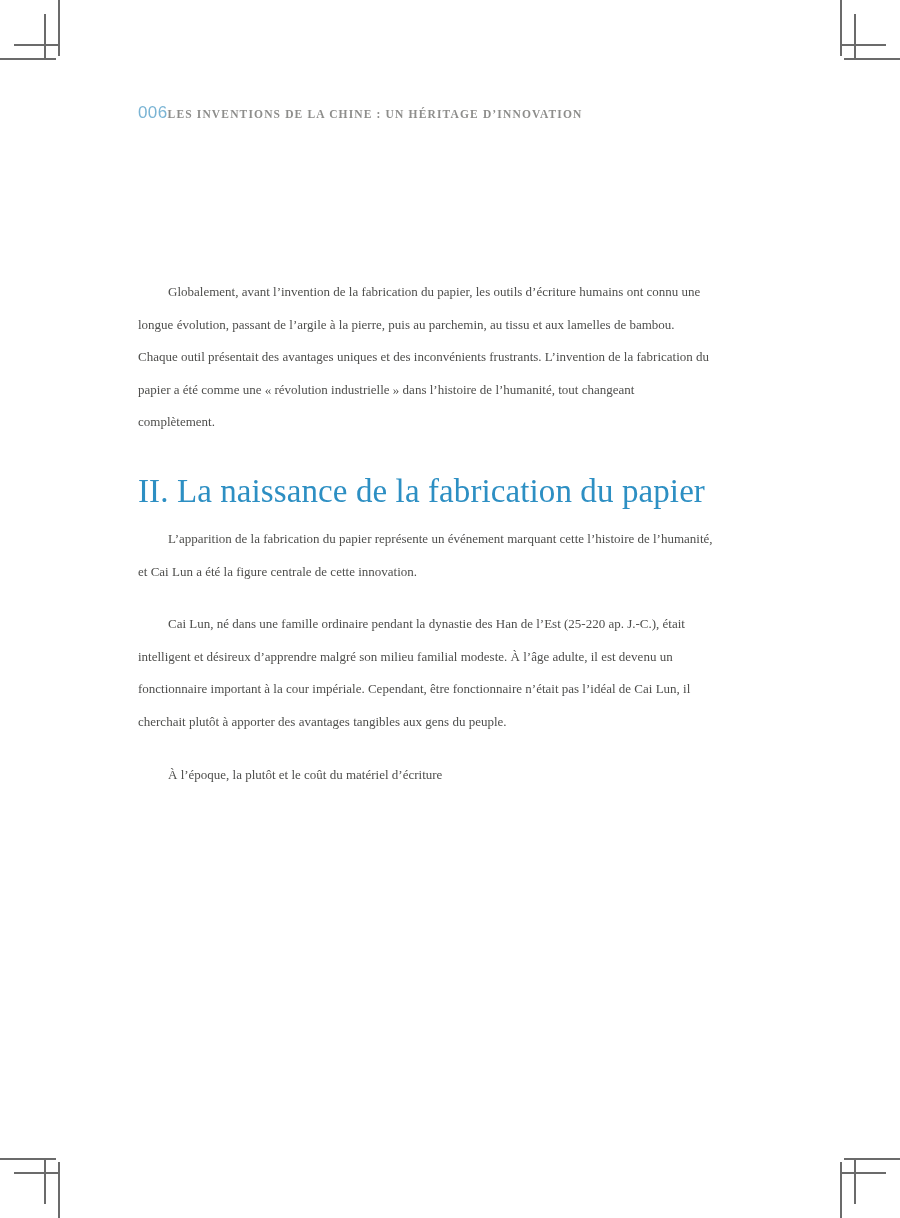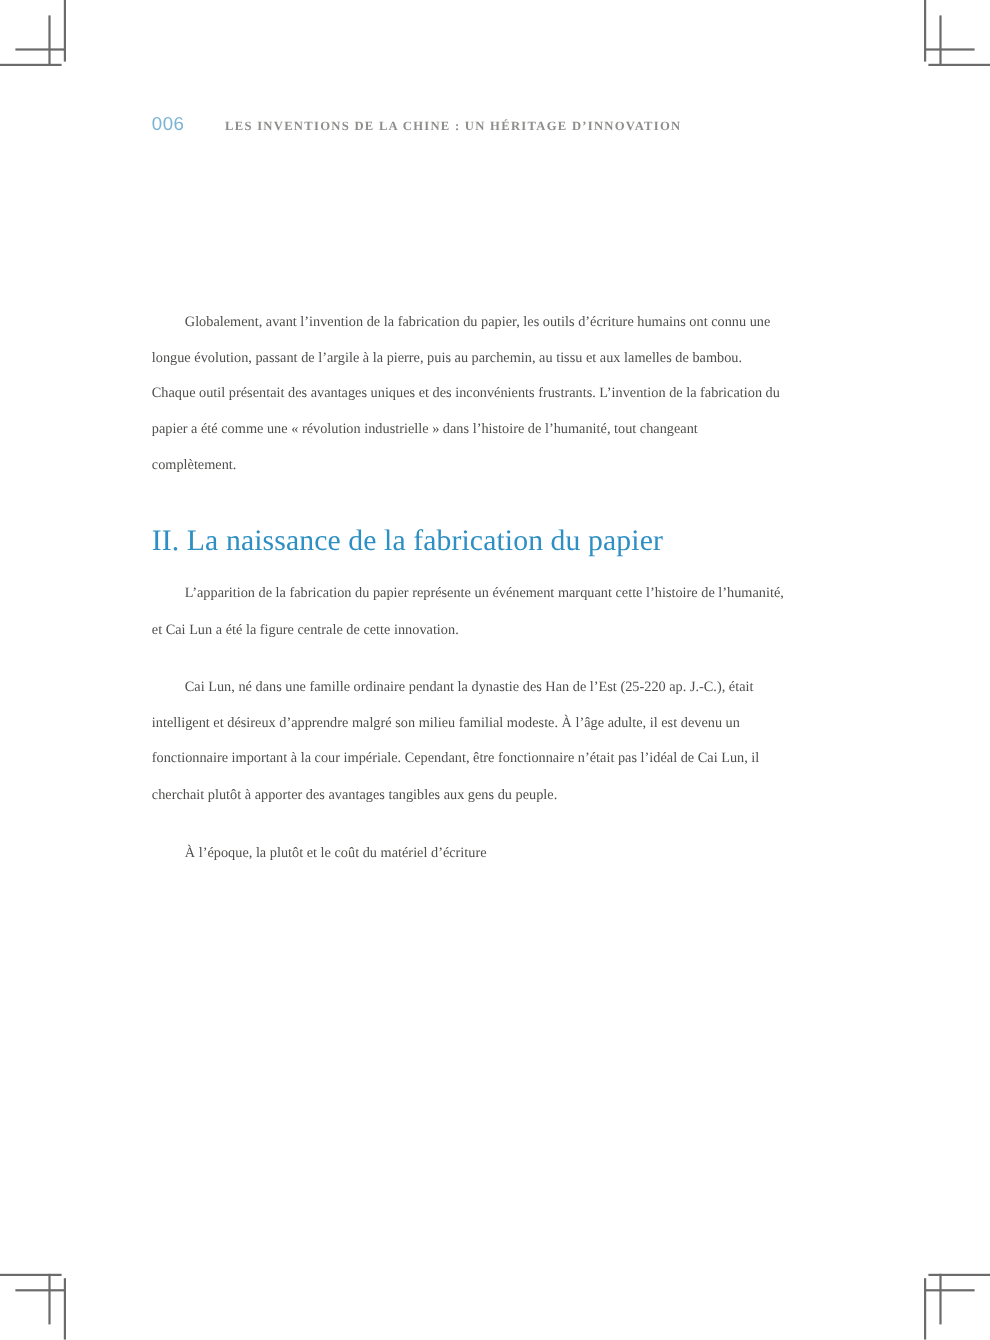--- a/index.html
+++ b/index.html
@@ -66,21 +66,20 @@
   .crop-br .v-short { right: 44px; bottom: 14px; }
   .crop-br .h-short { bottom: 44px; right: 14px; }
 
   
   .running-head {
     position: absolute;
     top: 103px;
     left: 138px;
     display: flex;
     align-items: baseline;
-    gap: 37px;
   }
   .folio {
     font-family: "Liberation Sans", "DejaVu Sans", sans-serif;
     font-size: 17px;
     font-weight: 400;
     letter-spacing: 0.4px;
     color: #7ab4d4;
   }
   .head-title {
     font-family: "Liberation Serif", "DejaVu Serif", serif;
@@ -105,21 +104,21 @@
     line-height: 32.6px;
     color: #4e4e4c;
     text-indent: 30px;
     text-align: left;
     hyphens: none;
   }
   p.body.tight { margin-bottom: 20px; }
 
   h2.section {
     margin: 34px 0 14px 0;
-    font-size: 27px;
+    font-size: 33px;
     line-height: 36px;
     font-weight: 400;
     color: #2d8fc3;
     text-indent: 0;
     letter-spacing: 0.1px;
   }
 </style>
 </head>
 <body>
 

